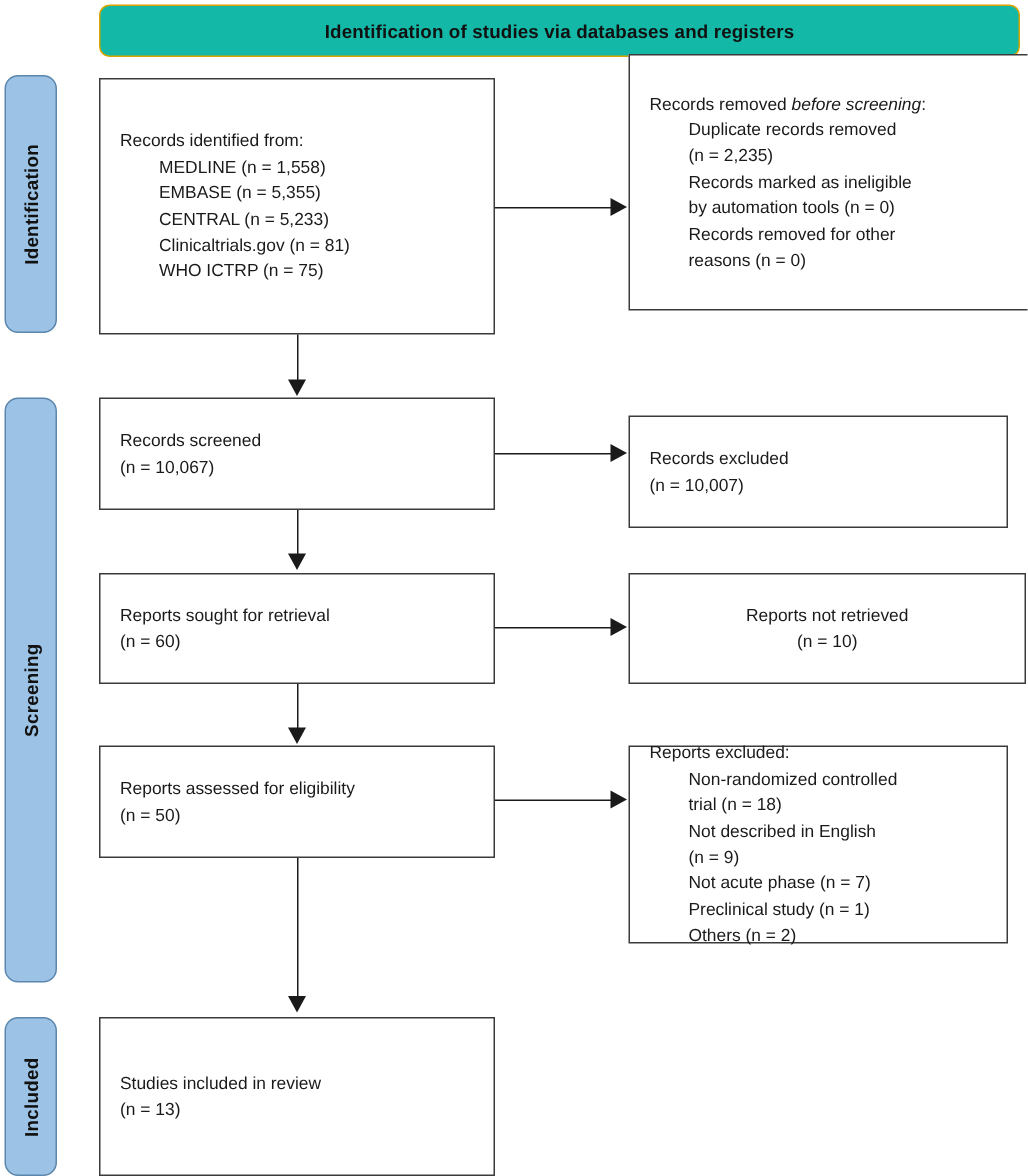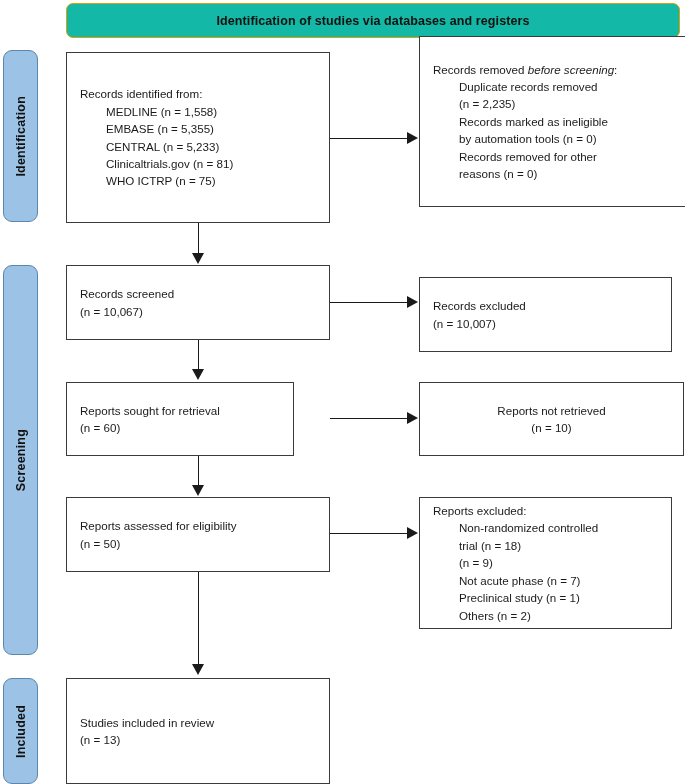--- a/index.html
+++ b/index.html
@@ -178,21 +178,21 @@
   <div class="box" style="left:419px; top:265px; width:253px; height:75px;margin-top:12px;">
     <div class="box-body">
       <span class="plain">Records excluded</span>
       <span class="plain">(n = 10,007)</span>
     </div>
   </div>
 
   <div class="arrow-line-v" style="left:198px; top:340px; height:31px;"></div>
   <div class="arrow-head-d" style="left:192px; top:369px;"></div>
 
-  <div class="box" style="left:66px; top:382px; width:228px; height:74px;">
+  <div class="box" style="left:66px; top:382px; width:264px; height:74px;">
     <div class="box-body">
       <span class="plain">Reports sought for retrieval</span>
       <span class="plain">(n = 60)</span>
     </div>
   </div>
 
   <div class="arrow-line-h" style="left:330px; top:418px; width:78px;"></div>
   <div class="arrow-head-r" style="left:407px; top:412px;"></div>
 
   <div class="box" style="left:419px; top:382px; width:265px; height:74px;text-align:center;">
@@ -213,20 +213,21 @@
   </div>
 
   <div class="arrow-line-h" style="left:330px; top:533px; width:78px;"></div>
   <div class="arrow-head-r" style="left:407px; top:527px;"></div>
 
   <div class="box" style="left:419px; top:497px; width:253px; height:132px;">
     <div class="box-body">
       <span class="plain">Reports excluded:</span>
       <span class="sub">Non-randomized controlled</span>
       <span class="sub">trial (n = 18)</span>
+      <span class="sub">Not described in English</span>
       <span class="sub">(n = 9)</span>
       <span class="sub">Not acute phase (n = 7)</span>
       <span class="sub">Preclinical study (n = 1)</span>
       <span class="sub">Others (n = 2)</span>
     </div>
   </div>
 
   <div class="arrow-line-v" style="left:198px; top:572px; height:94px;"></div>
   <div class="arrow-head-d" style="left:192px; top:664px;"></div>
 

